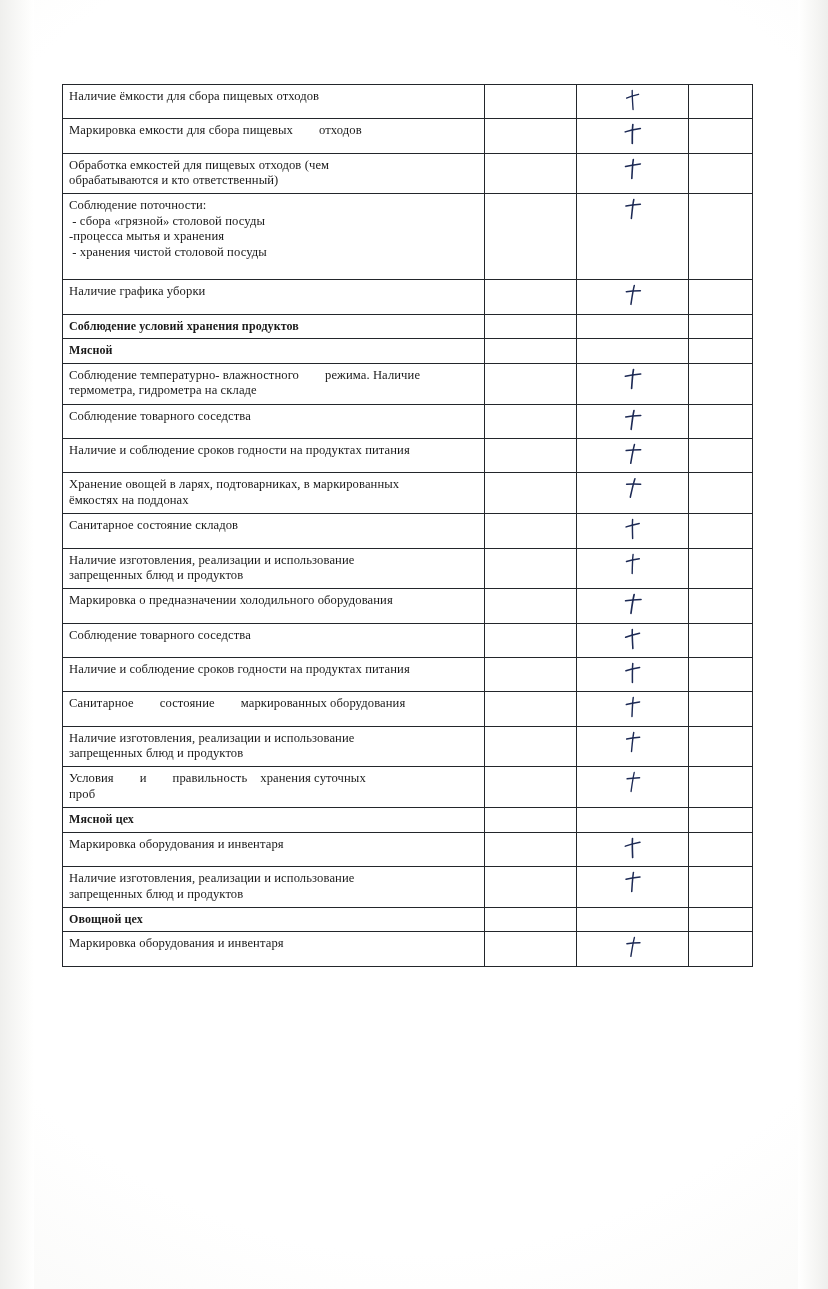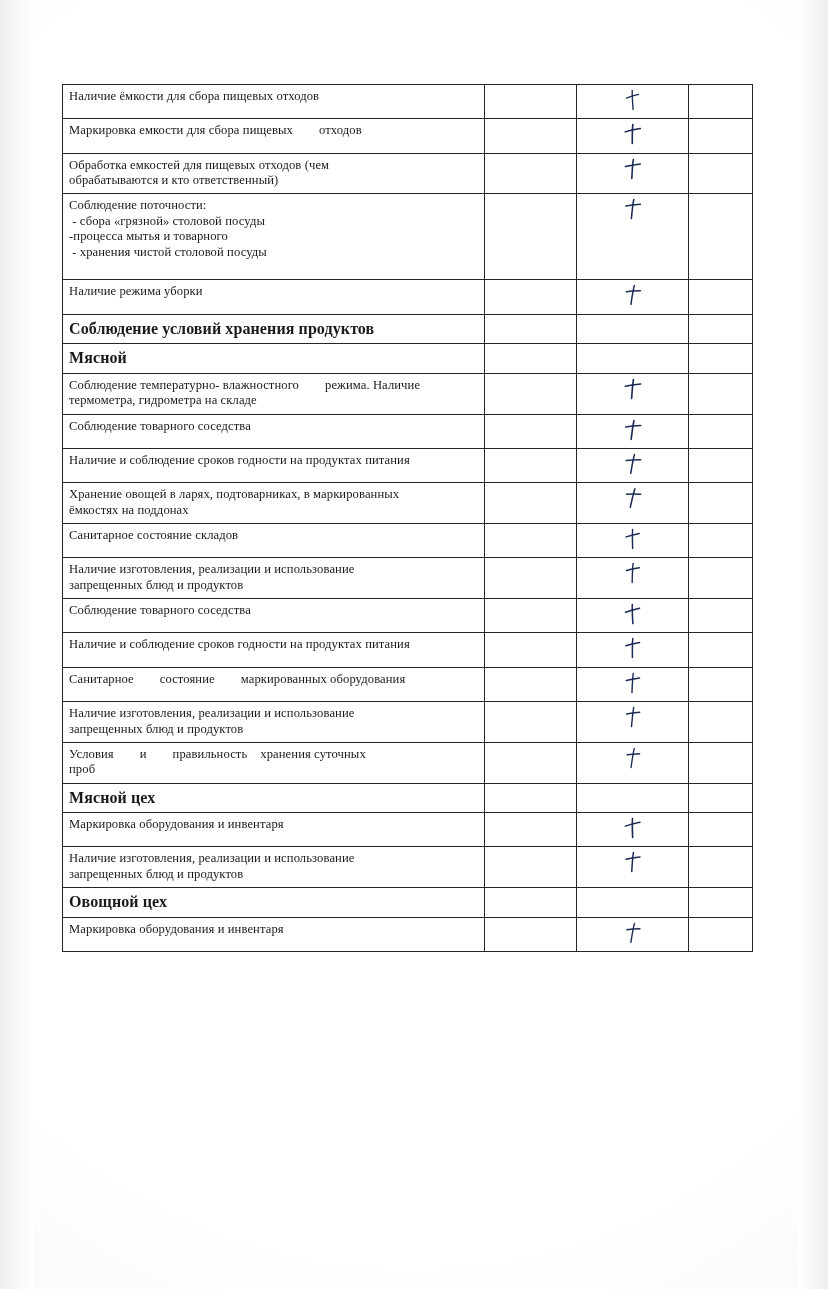--- a/index.html
+++ b/index.html
@@ -65,21 +65,21 @@
   }
   td.mark-cell {
     text-align: center;
     vertical-align: middle;
   }
   td.blank-cell { }
 
   
   td.section-cell {
     font-weight: bold;
-    font-size: 16px;
+    font-size: 12px;
     padding-top: 5px;
     padding-bottom: 6px;
   }
 
   
   .mark {
     display: inline-block;
     width: 18px;
     height: 20px;
     position: relative;
@@ -145,35 +145,35 @@
                   <path d="M9.6 1.5 C8.6 7, 8.2 13, 7.6 20.5" stroke="#1d2a55" stroke-width="1.5" fill="none" stroke-linecap="round"></path>
                   <path d="M2.2 8.2 C6.5 7.2, 11.5 6.6, 16 6.2" stroke="#1d2a55" stroke-width="1.5" fill="none" stroke-linecap="round"></path>
                 </svg></span></td>
             <td class="blank-cell"></td>
           </tr>
           <tr>
             <td class="text-cell tall">
               <div class="lines">
                 <div>Соблюдение поточности:</div>
                 <div> - сбора «грязной» столовой посуды</div>
-                <div>-процесса мытья и товарного</div>
+                <div>-процесса мытья и хранения</div>
                 <div> - хранения чистой столовой посуды</div>
               </div>
             </td>
             <td class="blank-cell"></td>
             <td class="mark-cell"><span class="mark"><svg viewBox="0 0 18 22" width="18" height="22" style="transform: rotate(1deg) scaleX(1.04);">
                   <path d="M9.6 1.5 C8.6 7, 8.2 13, 7.6 20.5" stroke="#1d2a55" stroke-width="1.5" fill="none" stroke-linecap="round"></path>
                   <path d="M2.2 8.2 C6.5 7.2, 11.5 6.6, 16 6.2" stroke="#1d2a55" stroke-width="1.5" fill="none" stroke-linecap="round"></path>
                 </svg></span></td>
             <td class="blank-cell"></td>
           </tr>
           <tr>
             <td class="text-cell">
               <div class="lines">
-                <div>Наличие режима уборки</div>
+                <div>Наличие графика уборки</div>
               </div>
             </td>
             <td class="blank-cell"></td>
             <td class="mark-cell"><span class="mark"><svg viewBox="0 0 18 22" width="18" height="22" style="transform: rotate(4deg) scaleX(1.01);">
                   <path d="M9.6 1.5 C8.6 7, 8.2 13, 7.6 20.5" stroke="#1d2a55" stroke-width="1.5" fill="none" stroke-linecap="round"></path>
                   <path d="M2.2 8.2 C6.5 7.2, 11.5 6.6, 16 6.2" stroke="#1d2a55" stroke-width="1.5" fill="none" stroke-linecap="round"></path>
                 </svg></span></td>
             <td class="blank-cell"></td>
           </tr>
           <tr>
@@ -265,20 +265,33 @@
           </tr>
           <tr>
             <td class="text-cell">
               <div class="lines">
                 <div>Наличие изготовления, реализации и использование</div>
                 <div>запрещенных блюд и продуктов</div>
               </div>
             </td>
             <td class="blank-cell"></td>
             <td class="mark-cell"><span class="mark"><svg viewBox="0 0 18 22" width="18" height="22" style="transform: rotate(-3deg) scaleX(0.94);">
+                  <path d="M9.6 1.5 C8.6 7, 8.2 13, 7.6 20.5" stroke="#1d2a55" stroke-width="1.5" fill="none" stroke-linecap="round"></path>
+                  <path d="M2.2 8.2 C6.5 7.2, 11.5 6.6, 16 6.2" stroke="#1d2a55" stroke-width="1.5" fill="none" stroke-linecap="round"></path>
+                </svg></span></td>
+            <td class="blank-cell"></td>
+          </tr>
+          <tr>
+            <td class="text-cell">
+              <div class="lines">
+                <div>Маркировка о предназначении холодильного оборудования</div>
+              </div>
+            </td>
+            <td class="blank-cell"></td>
+            <td class="mark-cell"><span class="mark"><svg viewBox="0 0 18 22" width="18" height="22" style="transform: rotate(3deg) scaleX(1.11);">
                   <path d="M9.6 1.5 C8.6 7, 8.2 13, 7.6 20.5" stroke="#1d2a55" stroke-width="1.5" fill="none" stroke-linecap="round"></path>
                   <path d="M2.2 8.2 C6.5 7.2, 11.5 6.6, 16 6.2" stroke="#1d2a55" stroke-width="1.5" fill="none" stroke-linecap="round"></path>
                 </svg></span></td>
             <td class="blank-cell"></td>
           </tr>
           <tr>
             <td class="text-cell">
               <div class="lines">
                 <div>Соблюдение товарного соседства</div>
               </div>

